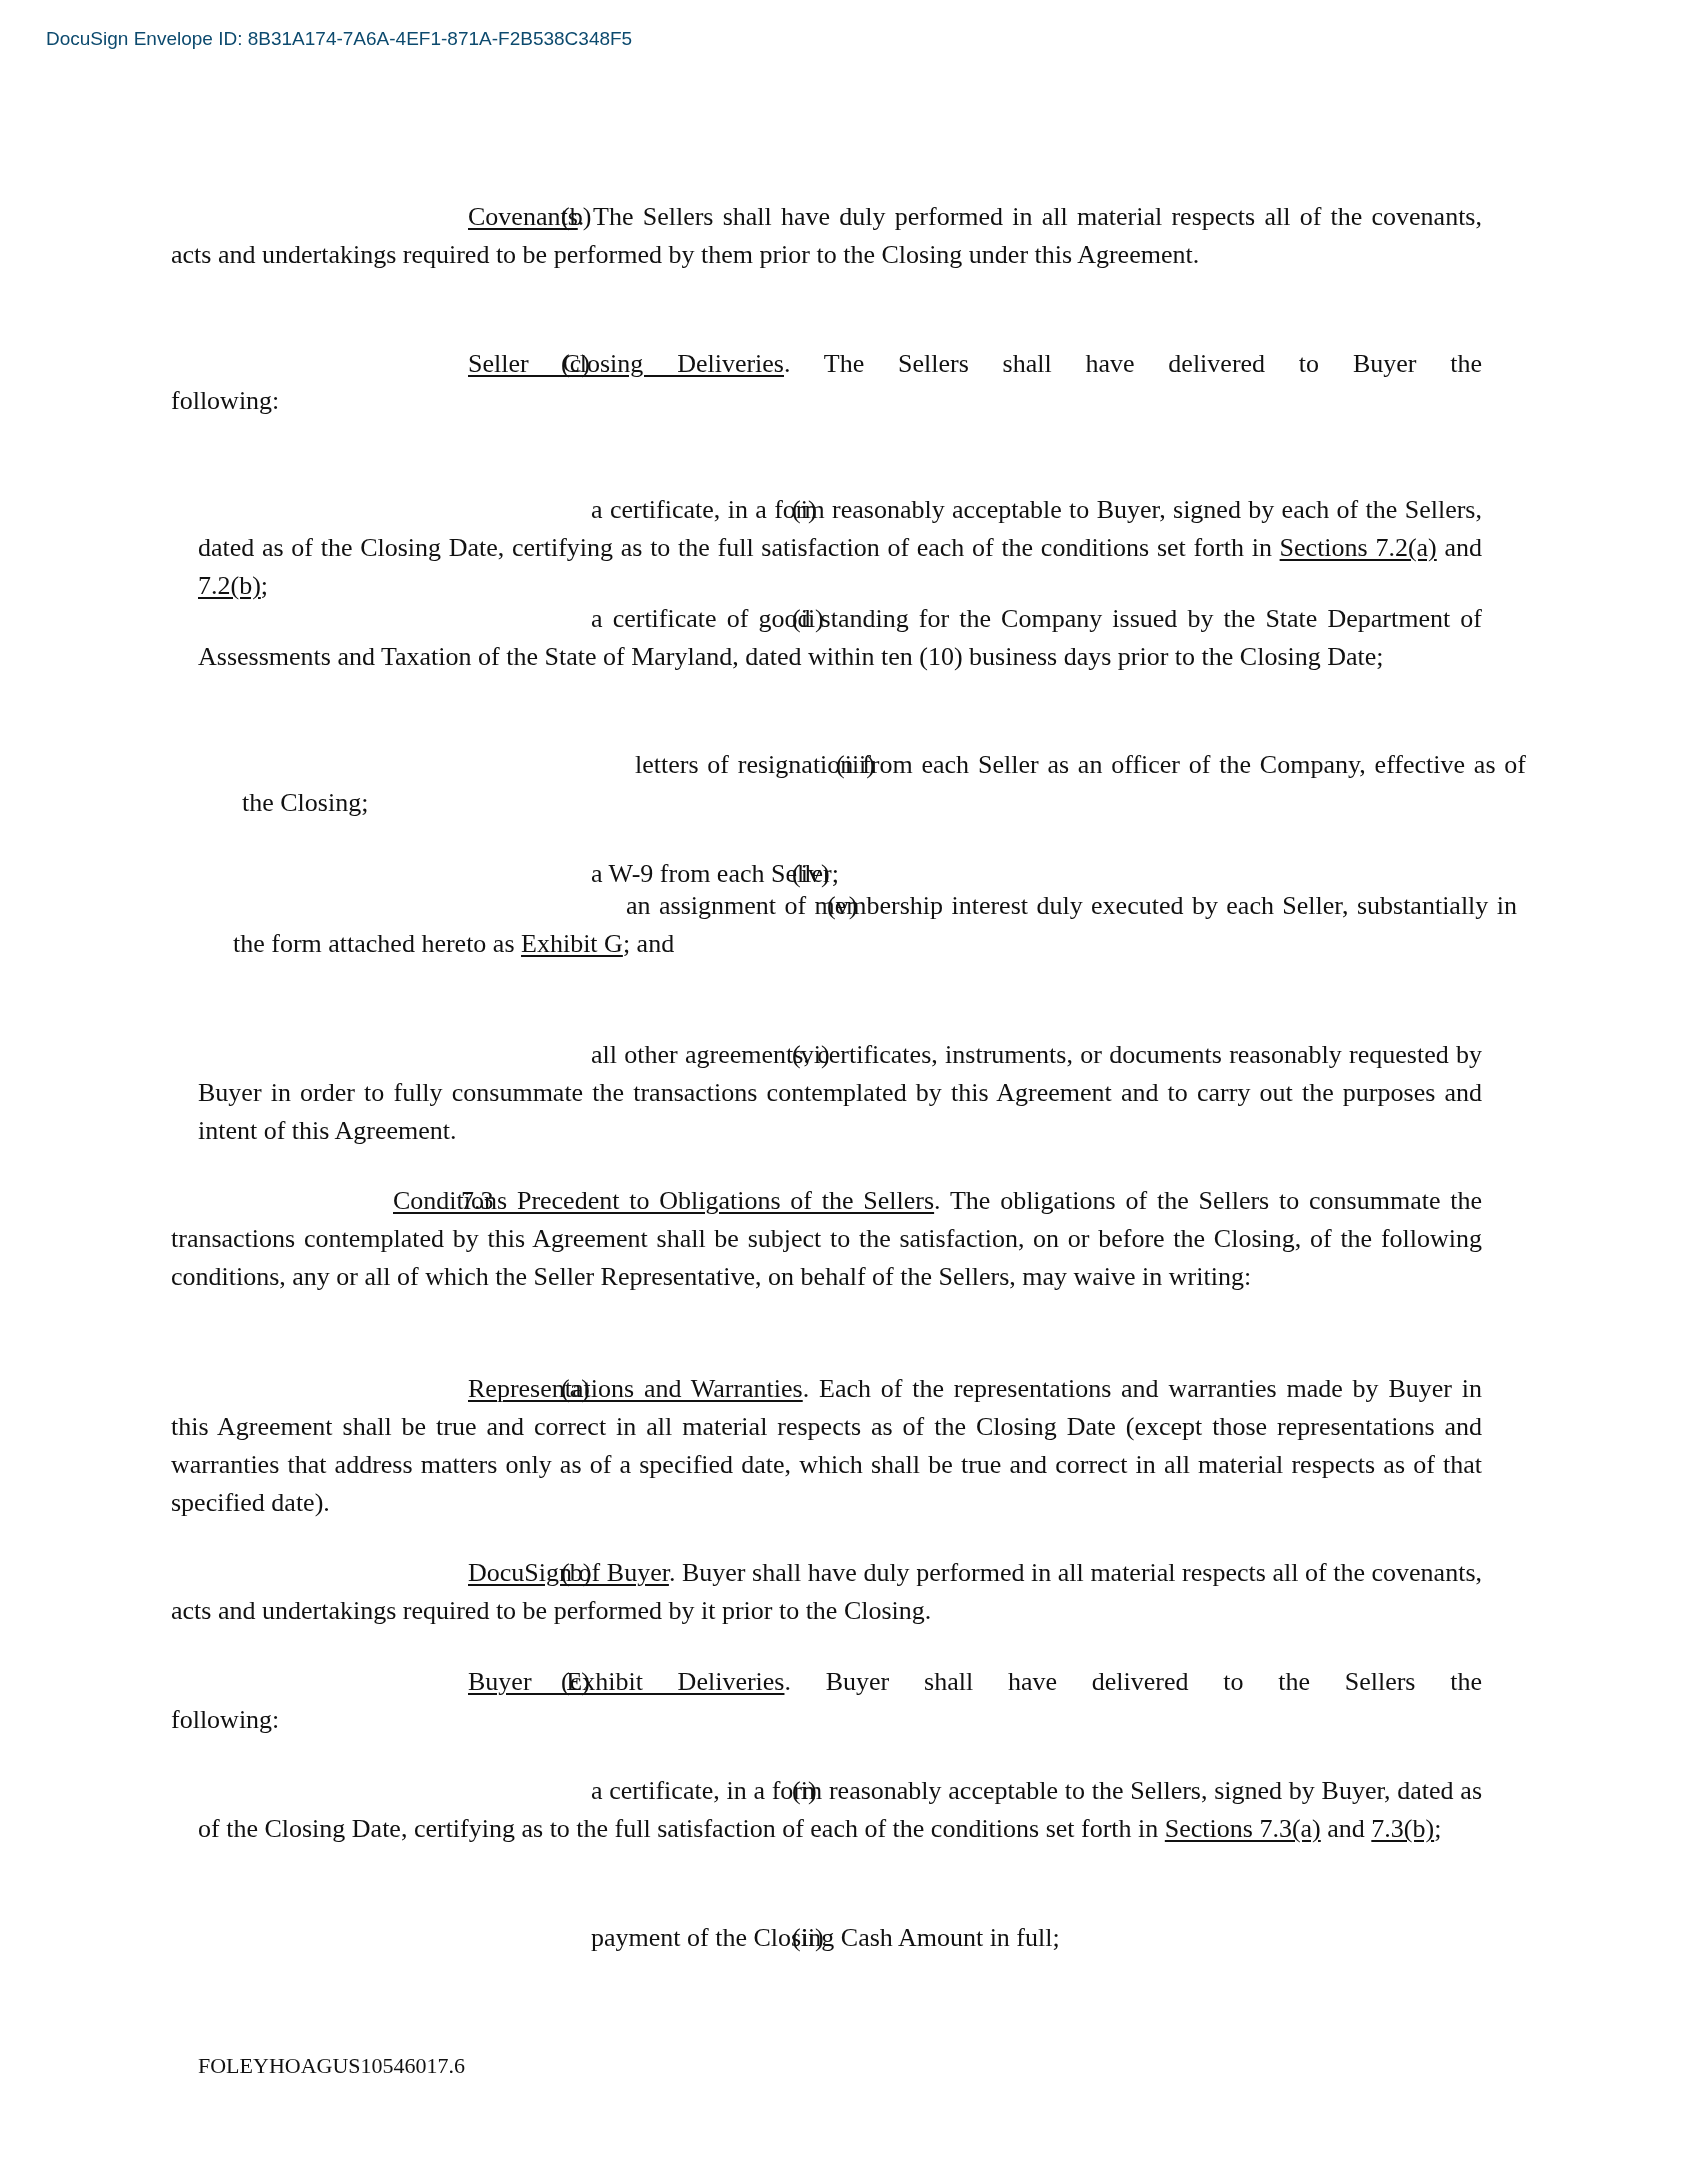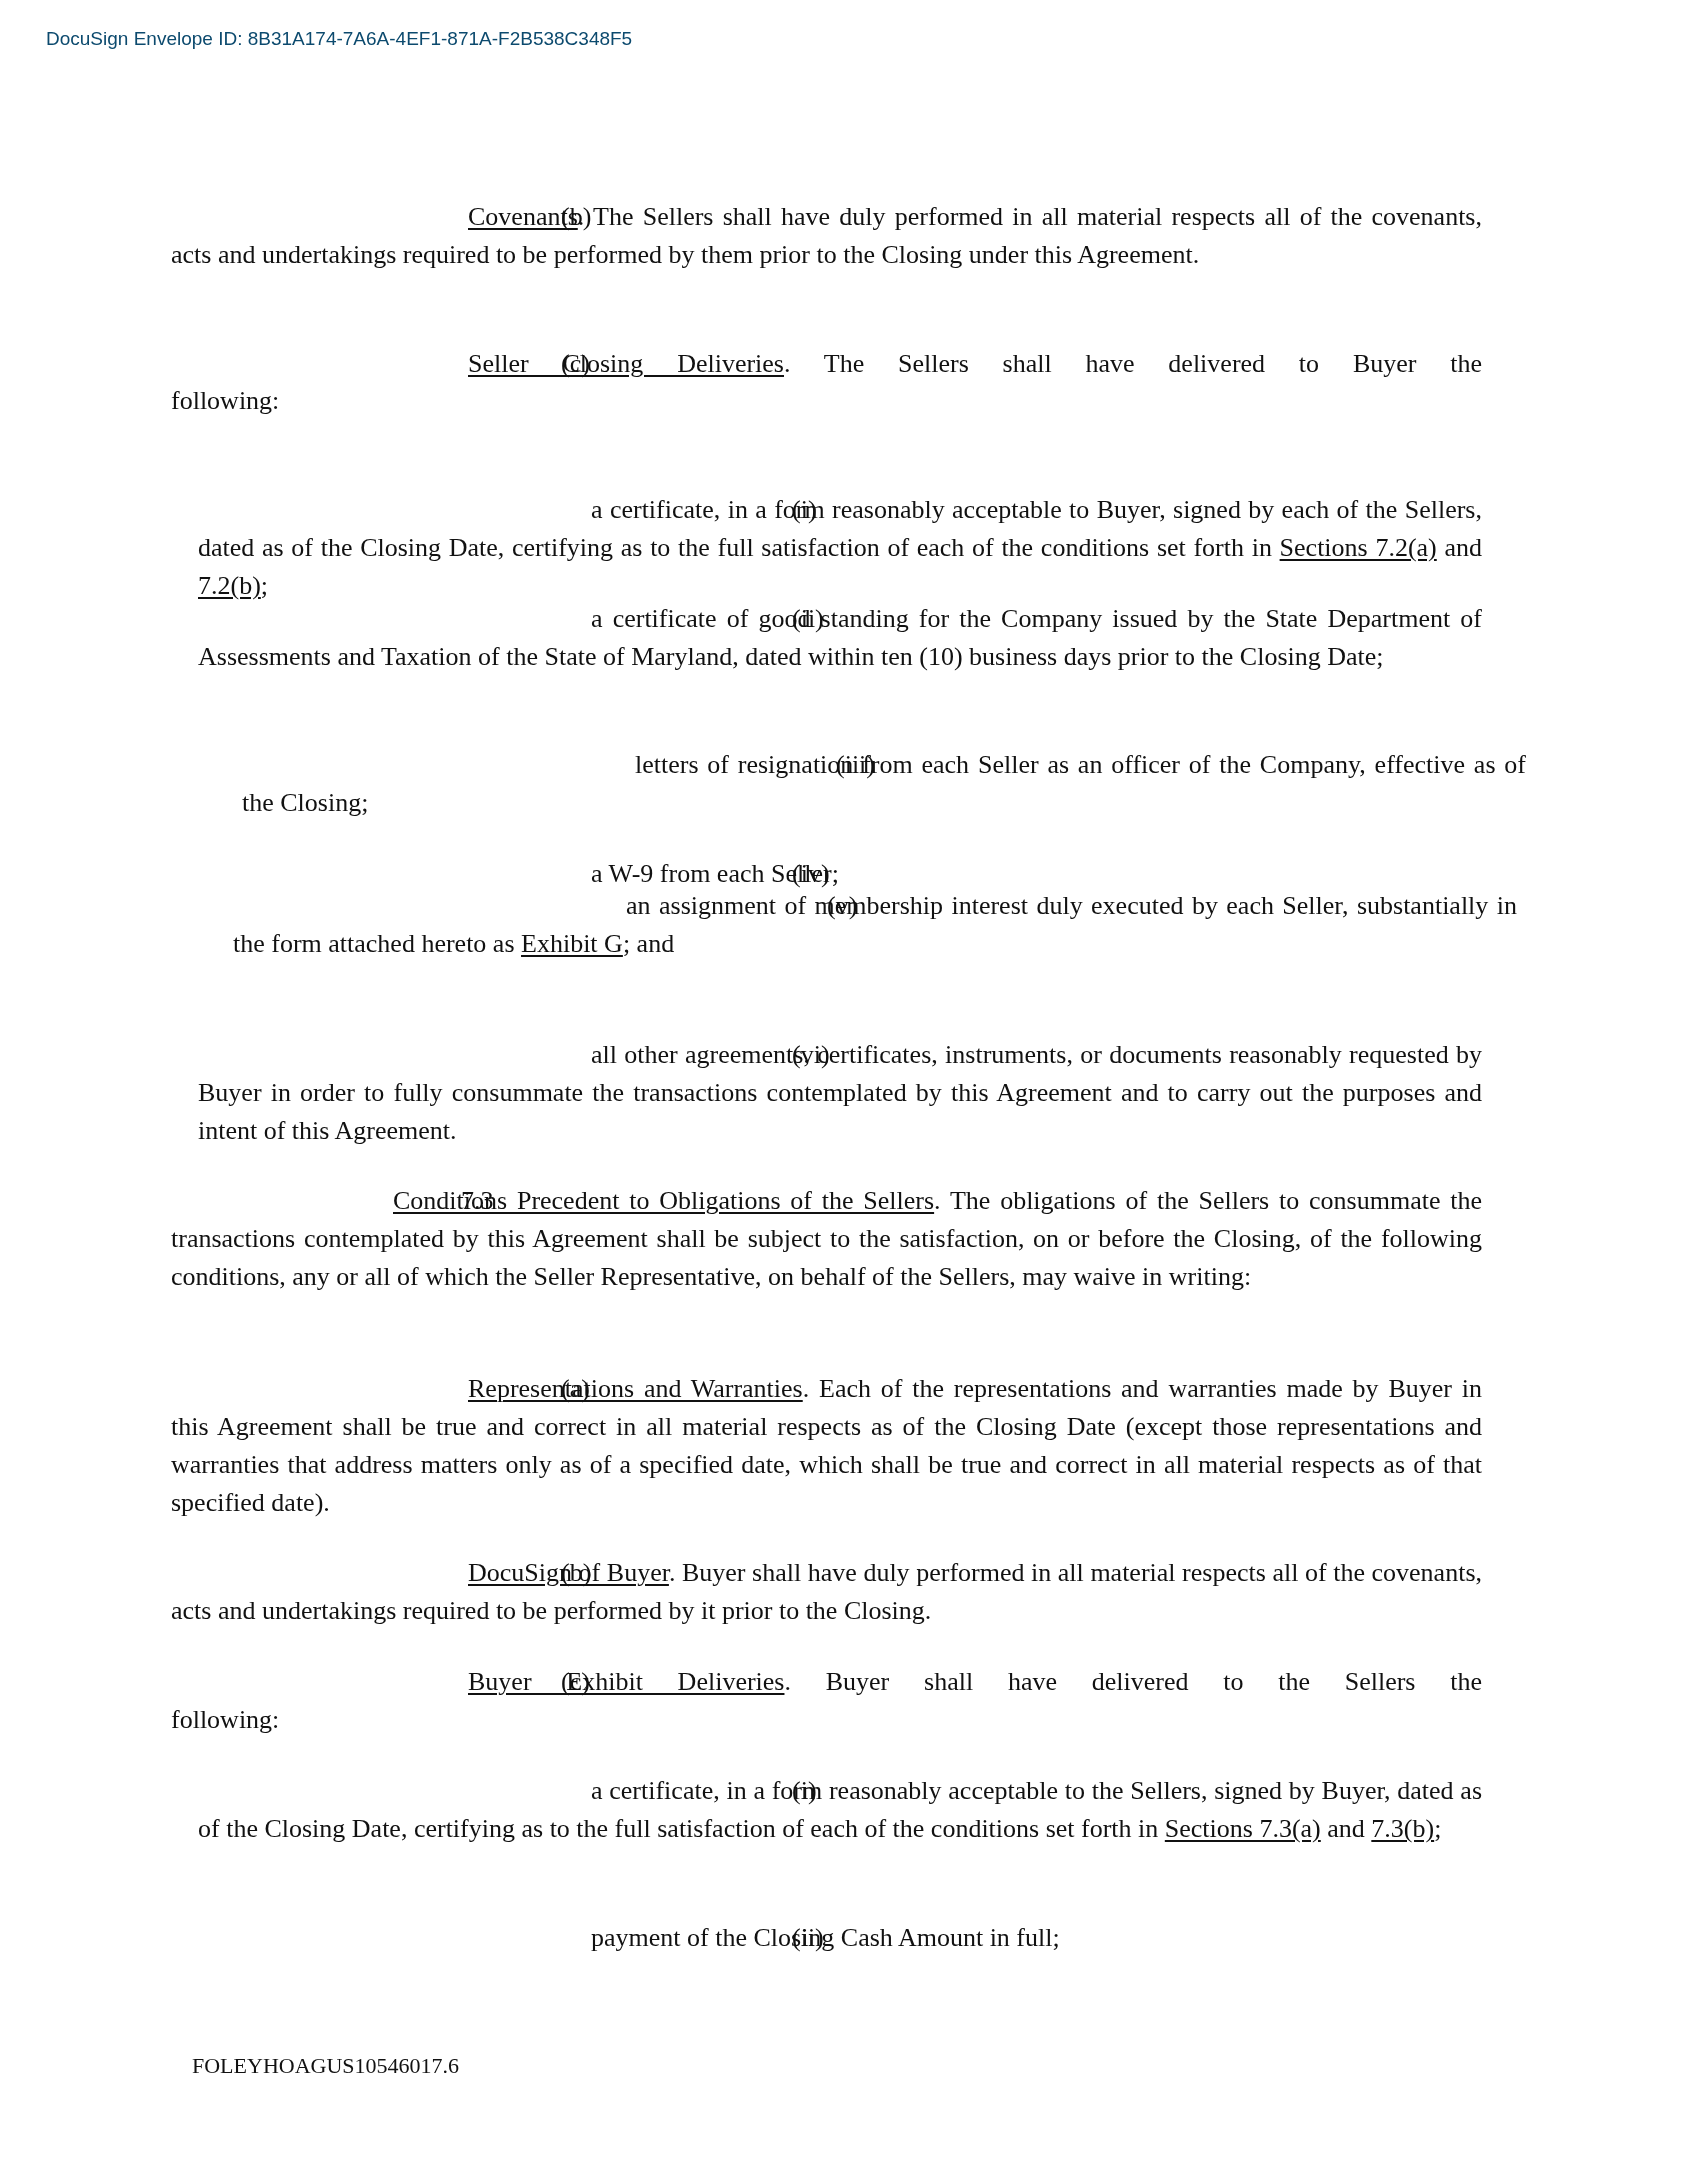--- a/index.html
+++ b/index.html
@@ -11,21 +11,21 @@
   .para {
     position: absolute; left: 171px; width: 1311px;
     font-family: "Liberation Serif", serif; font-size: 26px; line-height: 38px;
     text-align: justify; text-align-last: left;
   }
   .para.sub { left: 198px; width: 1284px; }
   .para.lastjust { text-align-last: justify; }
   .num { display: inline-block; }
   .u { text-decoration: underline; text-underline-offset: 3px; text-decoration-thickness: 1.5px; }
   .footer {
-    position: absolute; left: 192px; top: 2053px;
+    position: absolute; left: 198px; top: 2053px;
     font-family: "Liberation Serif", serif; font-size: 22px; color: #111;
   }
 </style>
 </head>
 <body>
 
 <div class="envelope">DocuSign Envelope ID: 8B31A174-7A6A-4EF1-871A-F2B538C348F5</div>
 
 <div class="para" style="top:198px; text-indent:195px;">
   <span class="num" style="width:102px;">(b)</span><span class="u">Covenants</span><span>.  The Sellers shall have duly performed in all material respects all of the covenants, acts and undertakings required to be performed by them prior to the Closing under this Agreement.</span>

